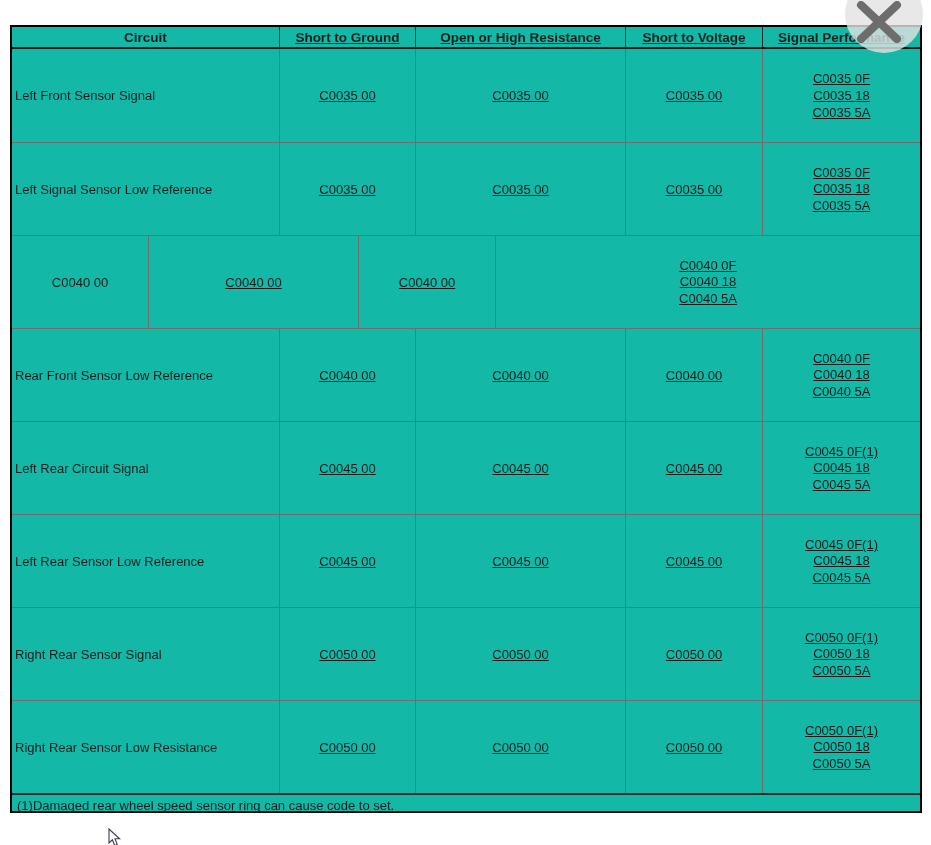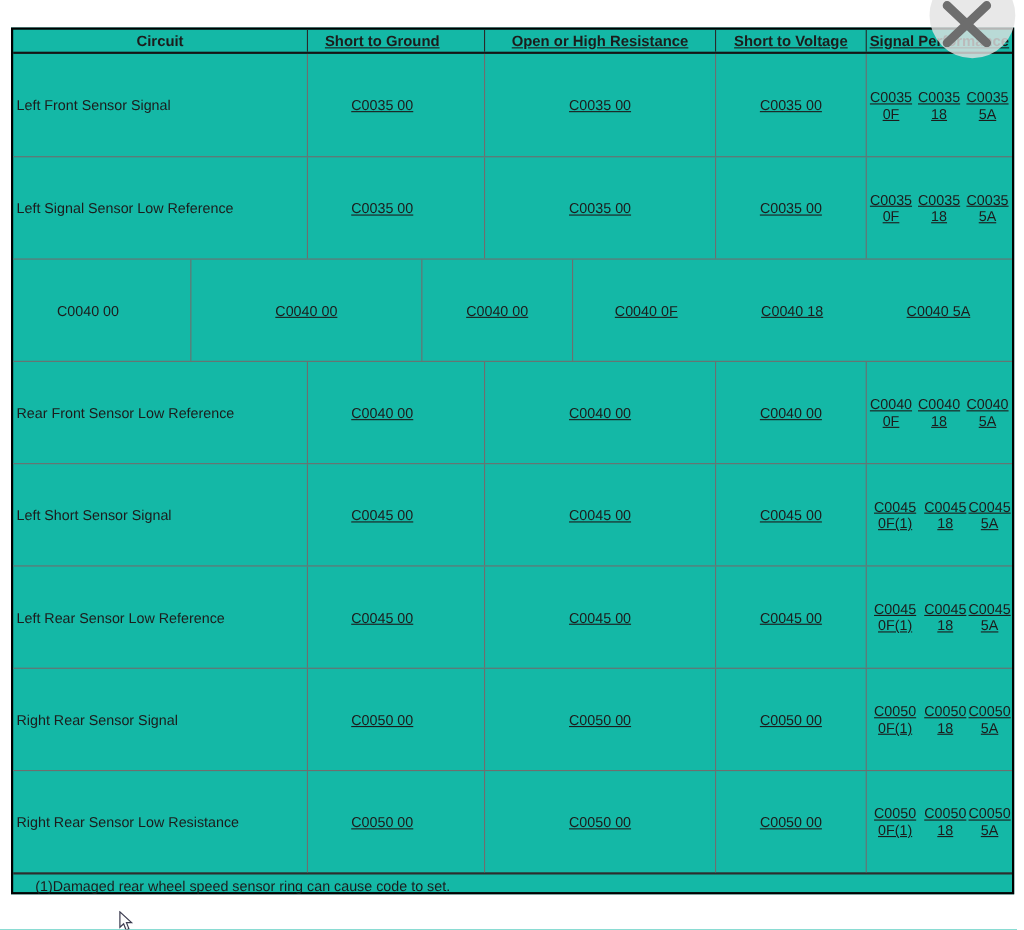--- a/index.html
+++ b/index.html
@@ -34,34 +34,34 @@
   .t-row.data { height:93px; }
   .t-row.data + .t-row.data { border-top:1px solid #6e6e6e; }
   .cell {
     display:flex; align-items:center; justify-content:center;
     text-align:center; overflow:hidden;
   }
   .cell + .cell { border-left:1px solid #6e6e6e;text-decoration:underline; }
   .header .cell + .cell { border-left:1px solid #2a2a2a; }
   .c1 { width:267px; }
   .c2 { width:136px; }
-  .c3 { width:210px;margin-left:25px; }
+  .c3 { width:210px; }
   .c4 { width:137px; }
   .c5 { flex:1; }
   .data .c1 { justify-content:flex-start; text-align:right; padding-left:3px; }
   .cell.signal {
-    flex-direction:row; justify-content:space-around;
+    flex-direction:column; justify-content:space-around;
     padding:21px 0;
   }
   .t-row.footer {
     height:22px;
     border-top:2px solid #2d2d2d;
     align-items:center;
     display:flex;
-    padding-left:20px;
+    padding-left:5px;
     font-size:13px;
   }
   
   .close-btn {
     position:absolute; left:845px; top:-25px;
     width:78px; height:78px; border-radius:50%;
     background:rgba(226,226,226,0.80);
     cursor:pointer;
   }
   .close-x {
@@ -129,21 +129,21 @@
     <div class="cell c3">C0040 00</div>
     <div class="cell c4">C0040 00</div>
     <div class="cell c5 signal">
       <span>C0040 0F</span>
       <span>C0040 18</span>
       <span>C0040 5A</span>
     </div>
   </div>
 
   <div class="t-row data">
-    <div class="cell c1">Left Short Sensor Signal</div>
+    <div class="cell c1">Left Rear Circuit Signal</div>
     <div class="cell c2">C0045 00</div>
     <div class="cell c3">C0045 00</div>
     <div class="cell c4">C0045 00</div>
     <div class="cell c5 signal">
       <span>C0045 0F(1)</span>
       <span>C0045 18</span>
       <span>C0045 5A</span>
     </div>
   </div>
 

